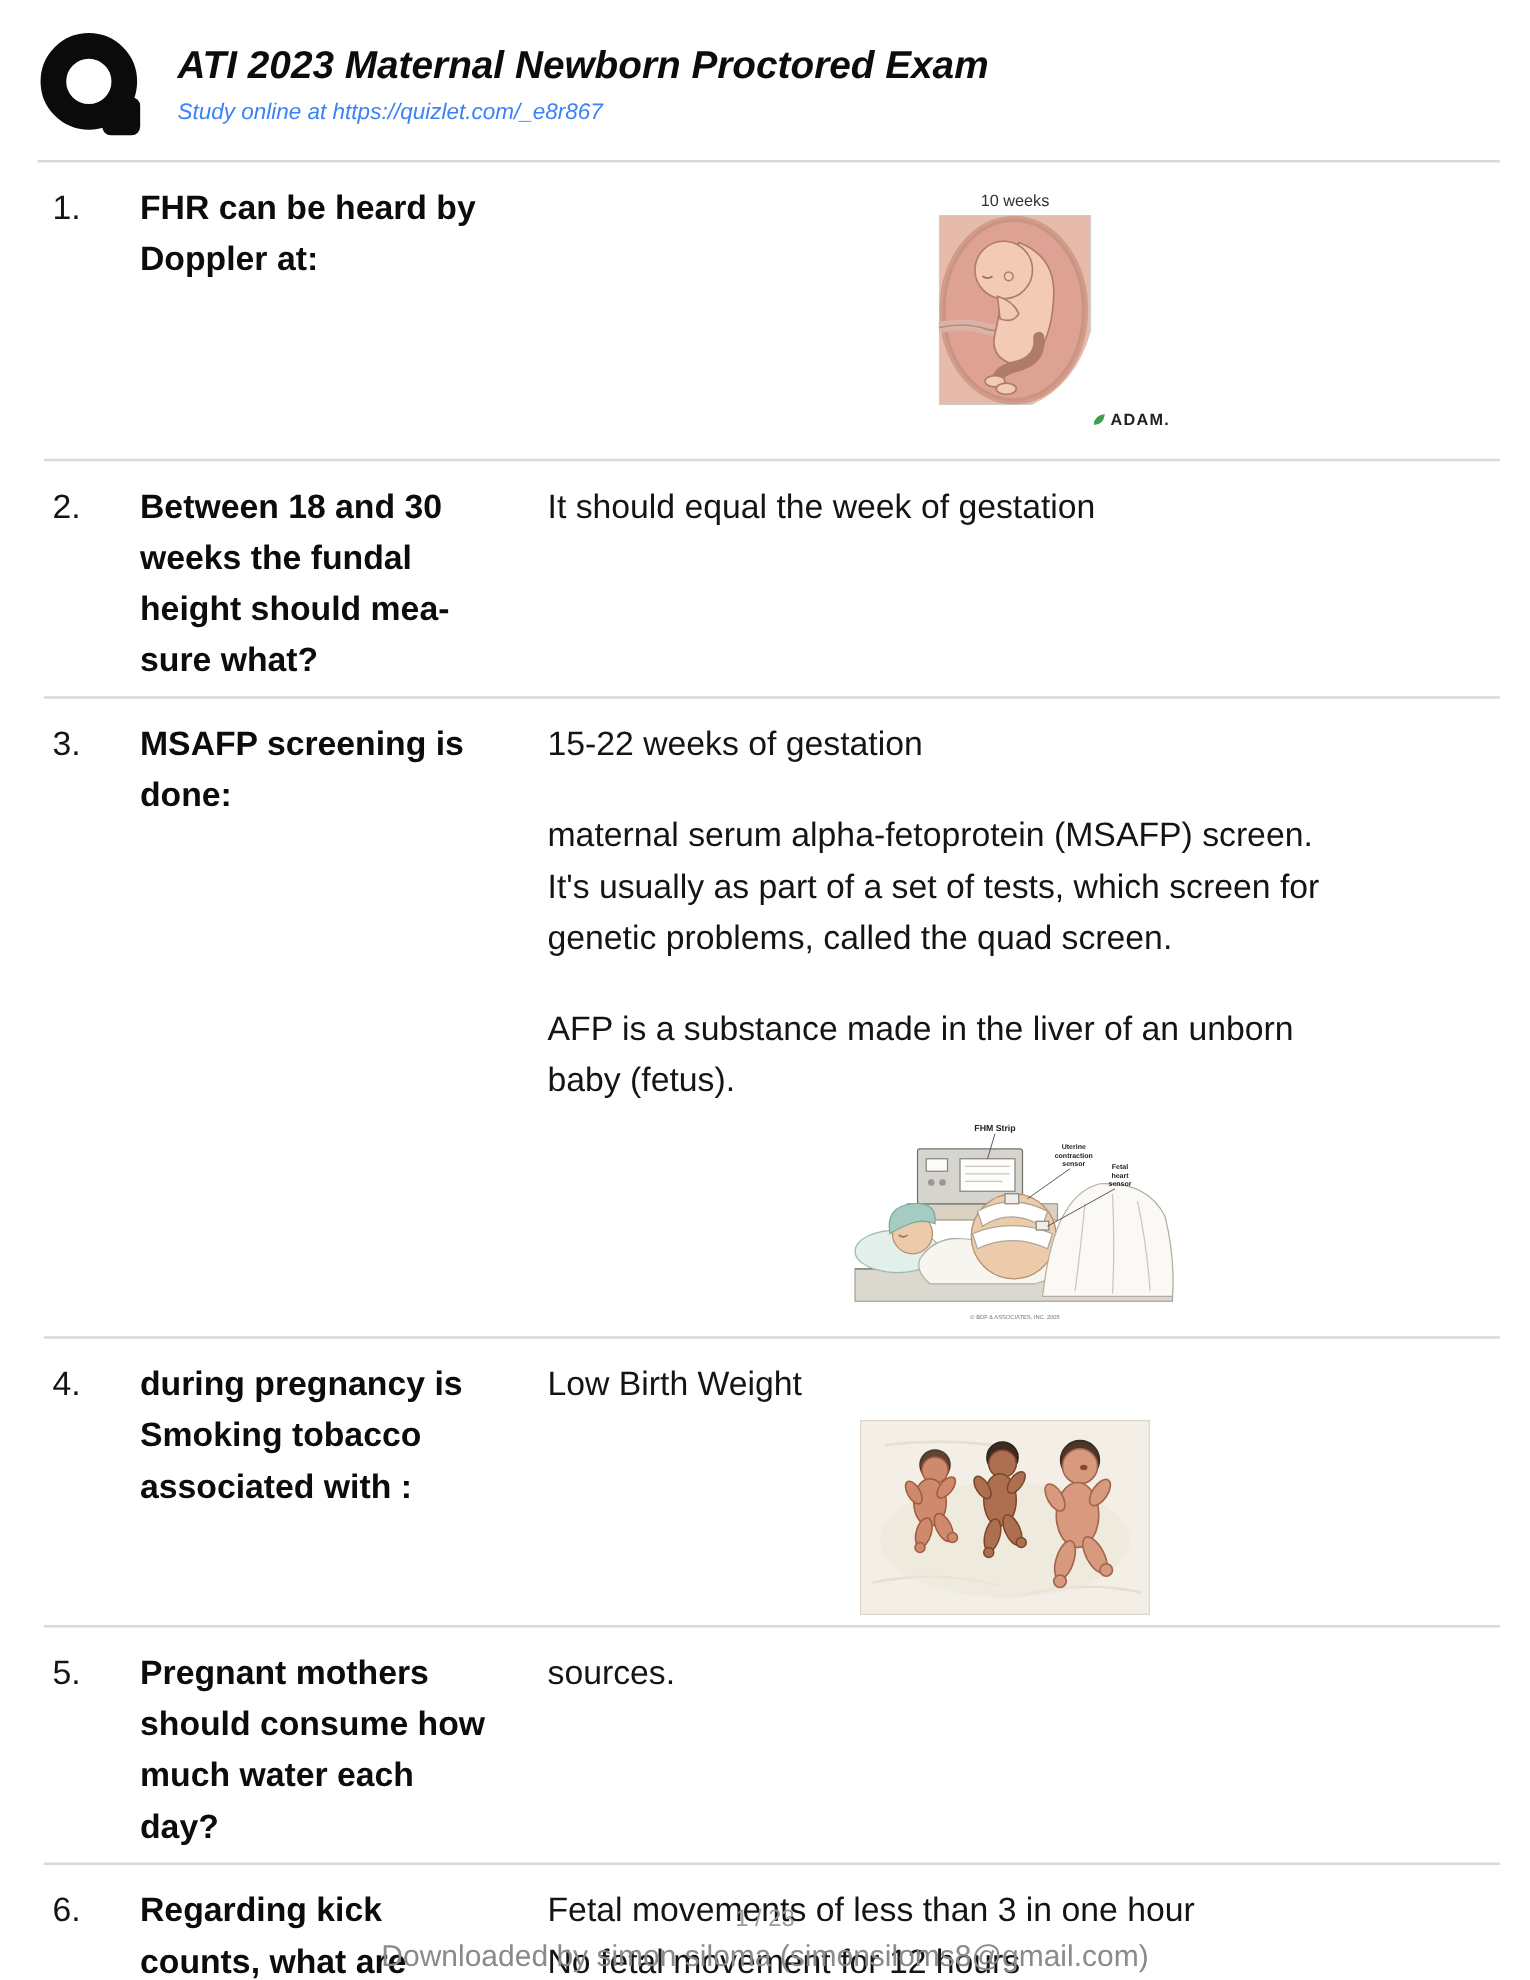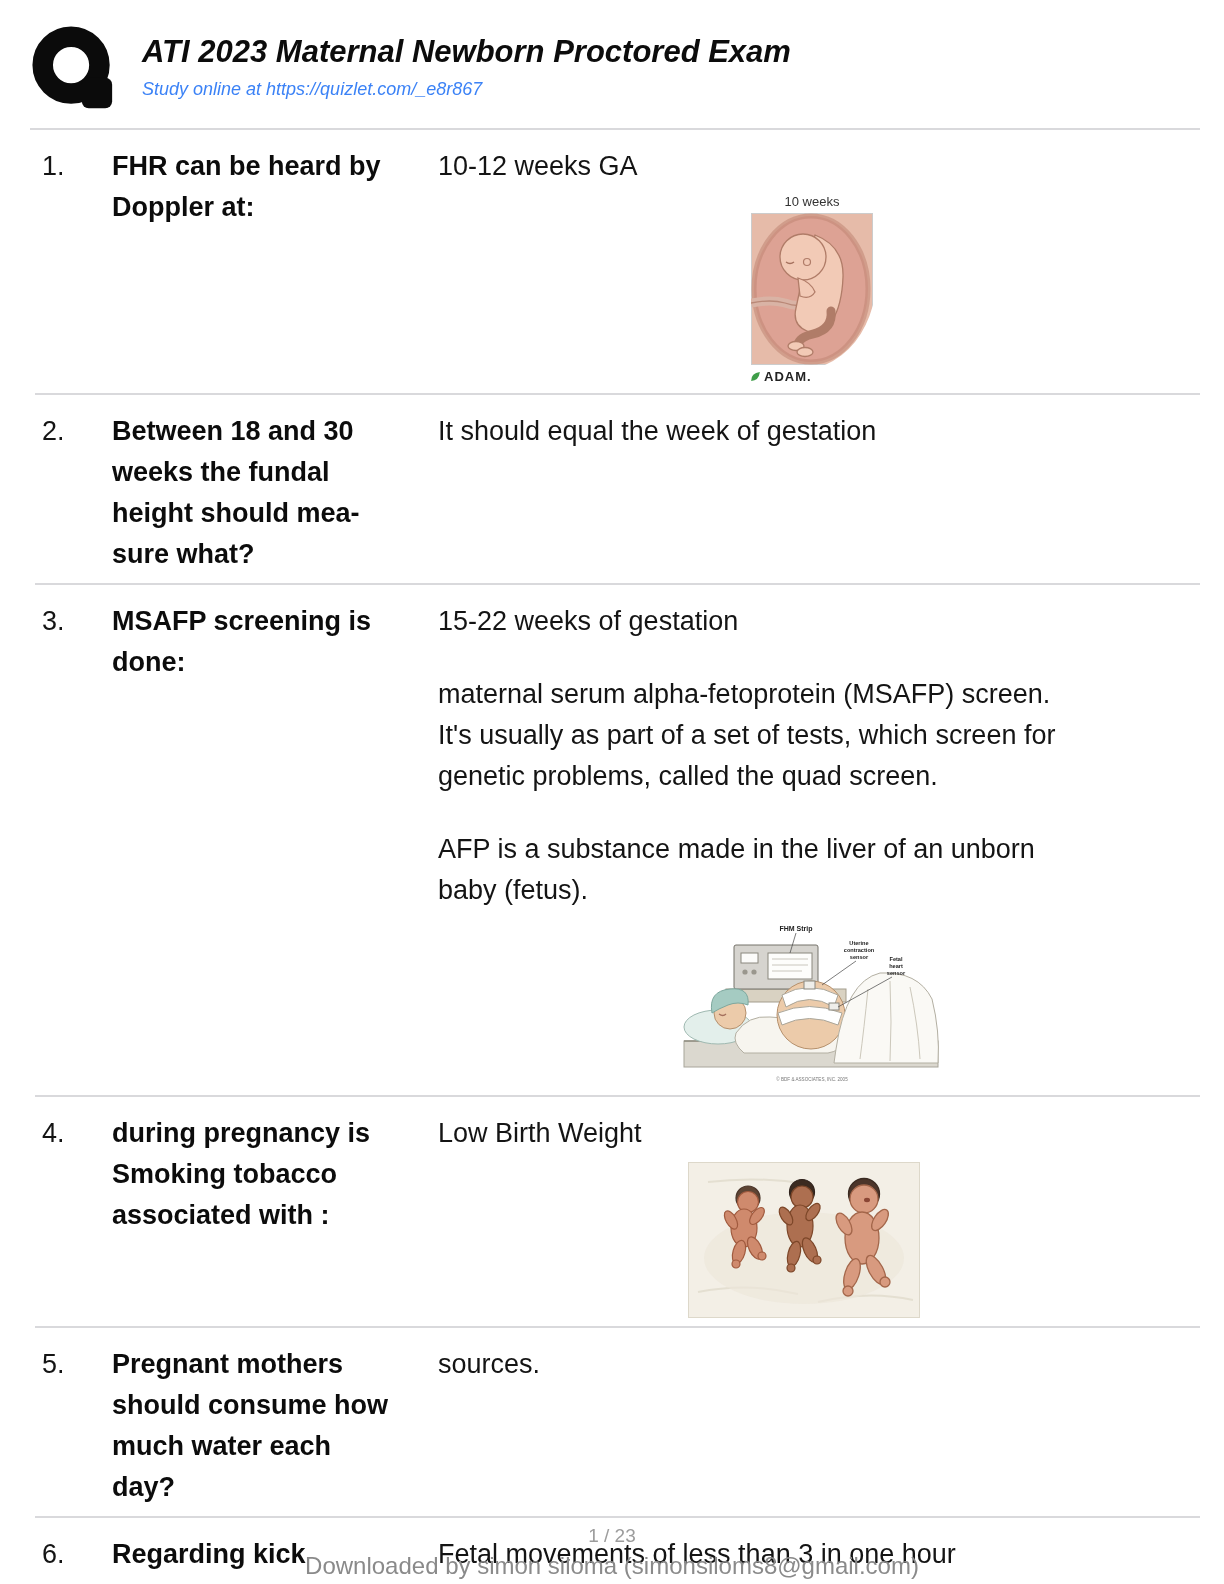--- a/index.html
+++ b/index.html
@@ -32,22 +32,22 @@
   .qtext { font-weight:bold; color:#0c0c0c; padding-right:10px; }
   .qtext > div, .ablock > div { white-space:nowrap; }
   .answer { color:#141414; }
   .ablock + .ablock { margin-top:32px; }
 
   
   .fig { display:block; }
   .fig-fetus { width:124px; margin:6px 0 0 312px; text-align:center; }
   .fig-fetus .cap { font-size:13px; line-height:18px; color:#333; white-space:nowrap; }
   .fig-fetus .art { width:122px; height:152px; display:block; margin:2px auto 0 auto; }
-  .wm { display:flex; align-items:center; gap:3px;
-        margin:4px -62px 1px 0; font-size:13px; line-height:15px; letter-spacing:1px;
+  .wm { display:flex; justify-content:flex-end; align-items:center; gap:3px;
+        margin:4px -62px 16px 0; font-size:13px; line-height:15px; letter-spacing:1px;
         color:#222; font-weight:bold; }
   .fig-monitor { width:268px; margin:8px 0 0 240px; }
   .fig-monitor svg { width:268px; height:168px; display:block; }
   .fig-babies { width:232px; margin:8px 0 0 250px; }
   .fig-babies svg { width:232px; height:156px; display:block; }
 
   
   .footer { position:absolute; left:0; right:0; bottom:6px; text-align:center; }
   .pagenum { font-size:19px; color:#9c9c9c; line-height:22px; }
   .downloaded { font-size:24px; color:#8a8a8a; line-height:24px; margin-top:7px; }
@@ -68,23 +68,20 @@
     </div>
   </div>
 
   <div class="qa">
     <div class="qnum">1.</div>
     <div class="qtext">
         <div>FHR can be heard by</div>
         <div>Doppler at:</div>
       </div>
     <div class="answer">
-      <div class="ablock">
-          <div>10-12 weeks GA</div>
-        </div>
       <div class="fig fig-fetus">
         <div class="cap">10 weeks</div>
         <svg class="art" viewBox="0 0 122 152" aria-hidden="true">
           <rect x="0.5" y="0.5" width="121" height="151" fill="#e6bba9" stroke="#cccccc"></rect>
           <ellipse cx="60" cy="76" rx="57" ry="73" fill="#dda294"></ellipse>
           <ellipse cx="60" cy="76" rx="57" ry="73" fill="none" stroke="#c08573" stroke-width="5" opacity="0.55"></ellipse>
           <path d="M122,92 Q110,136 74,152 L122,152 Z" fill="#ffffff"></path>
           <path d="M0,90 Q20,86 34,90 Q48,95 58,90" fill="none" stroke="#d9b3a5" stroke-width="9"></path>
           <path d="M0,90 Q20,86 34,90 Q48,95 58,90" fill="none" stroke="#b98877" stroke-width="1.3"></path>
           <g fill="#f2cab6" stroke="#b07c68" stroke-width="1.3">

